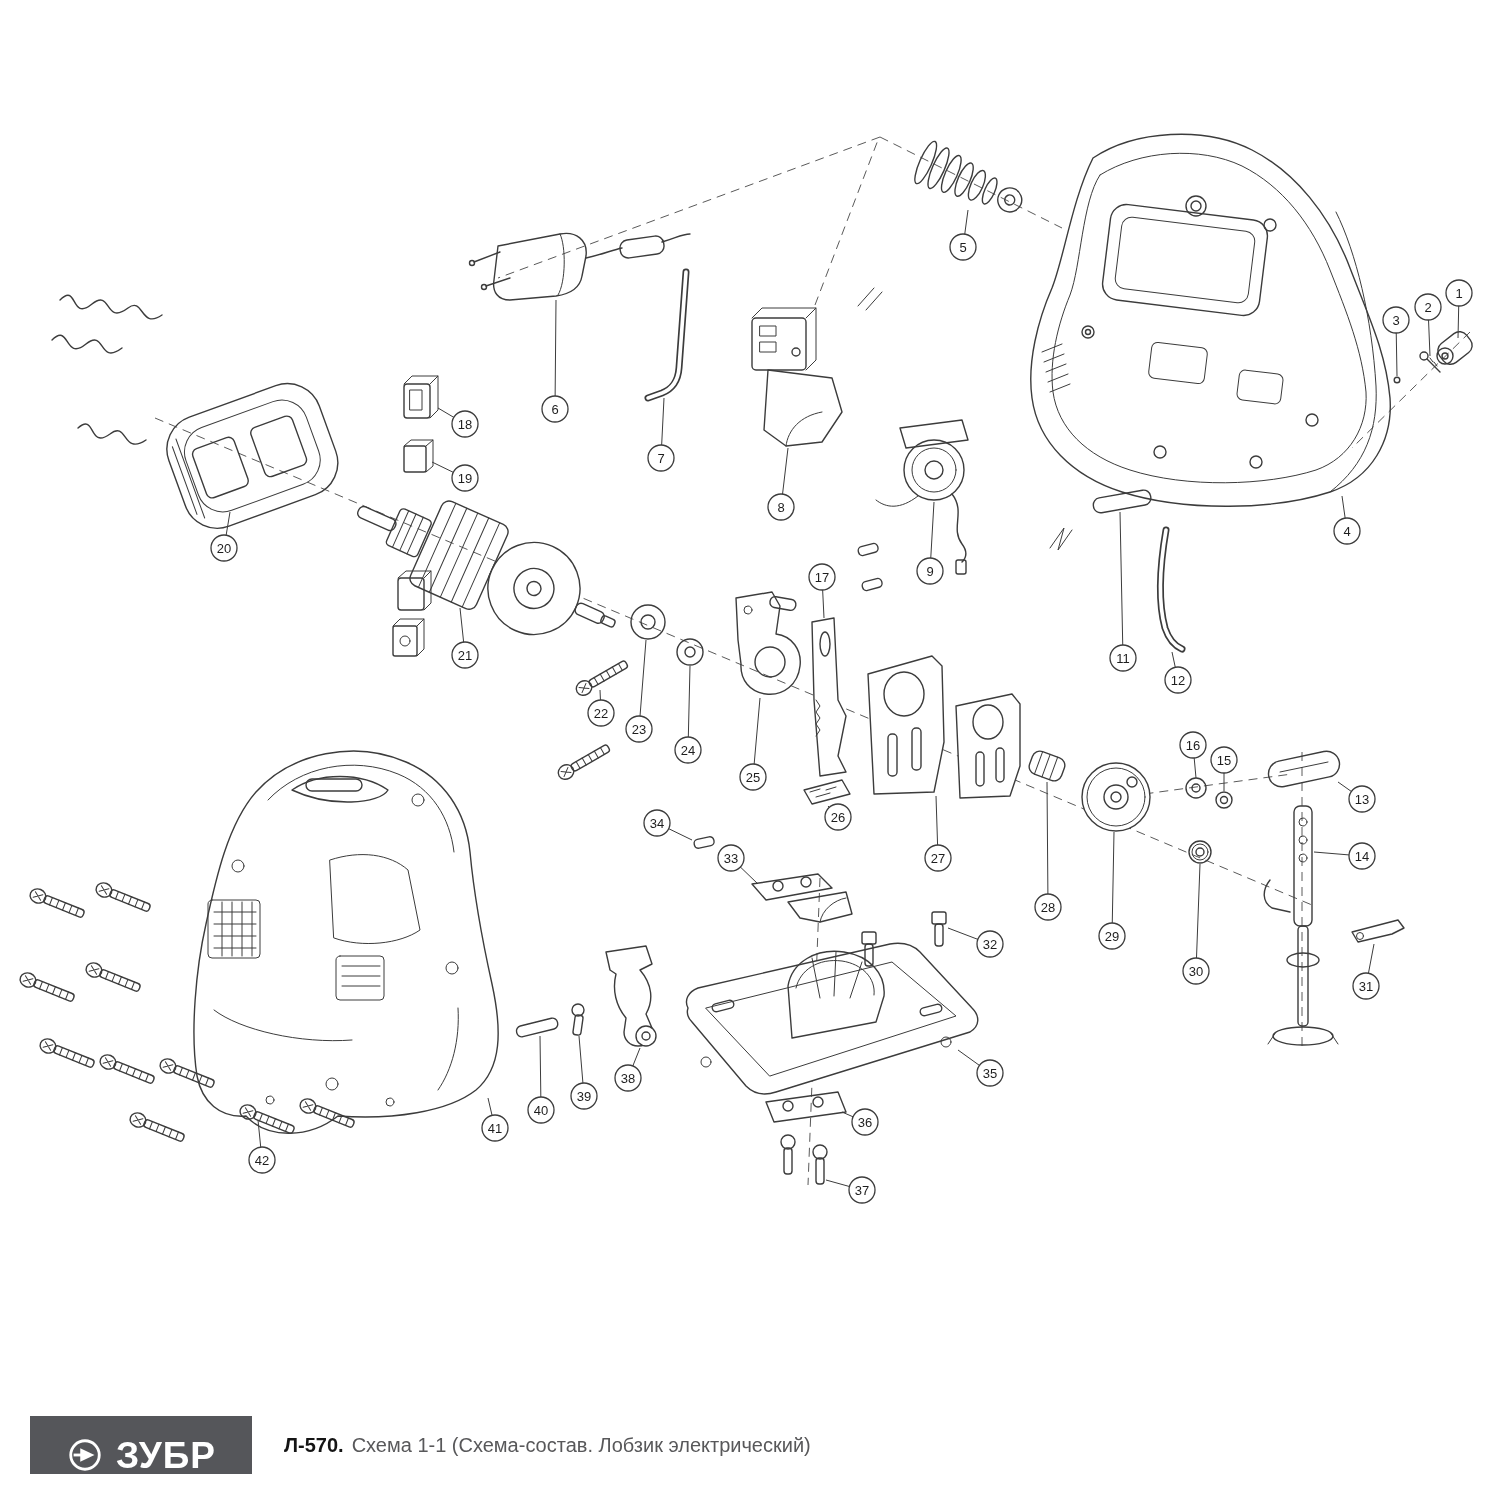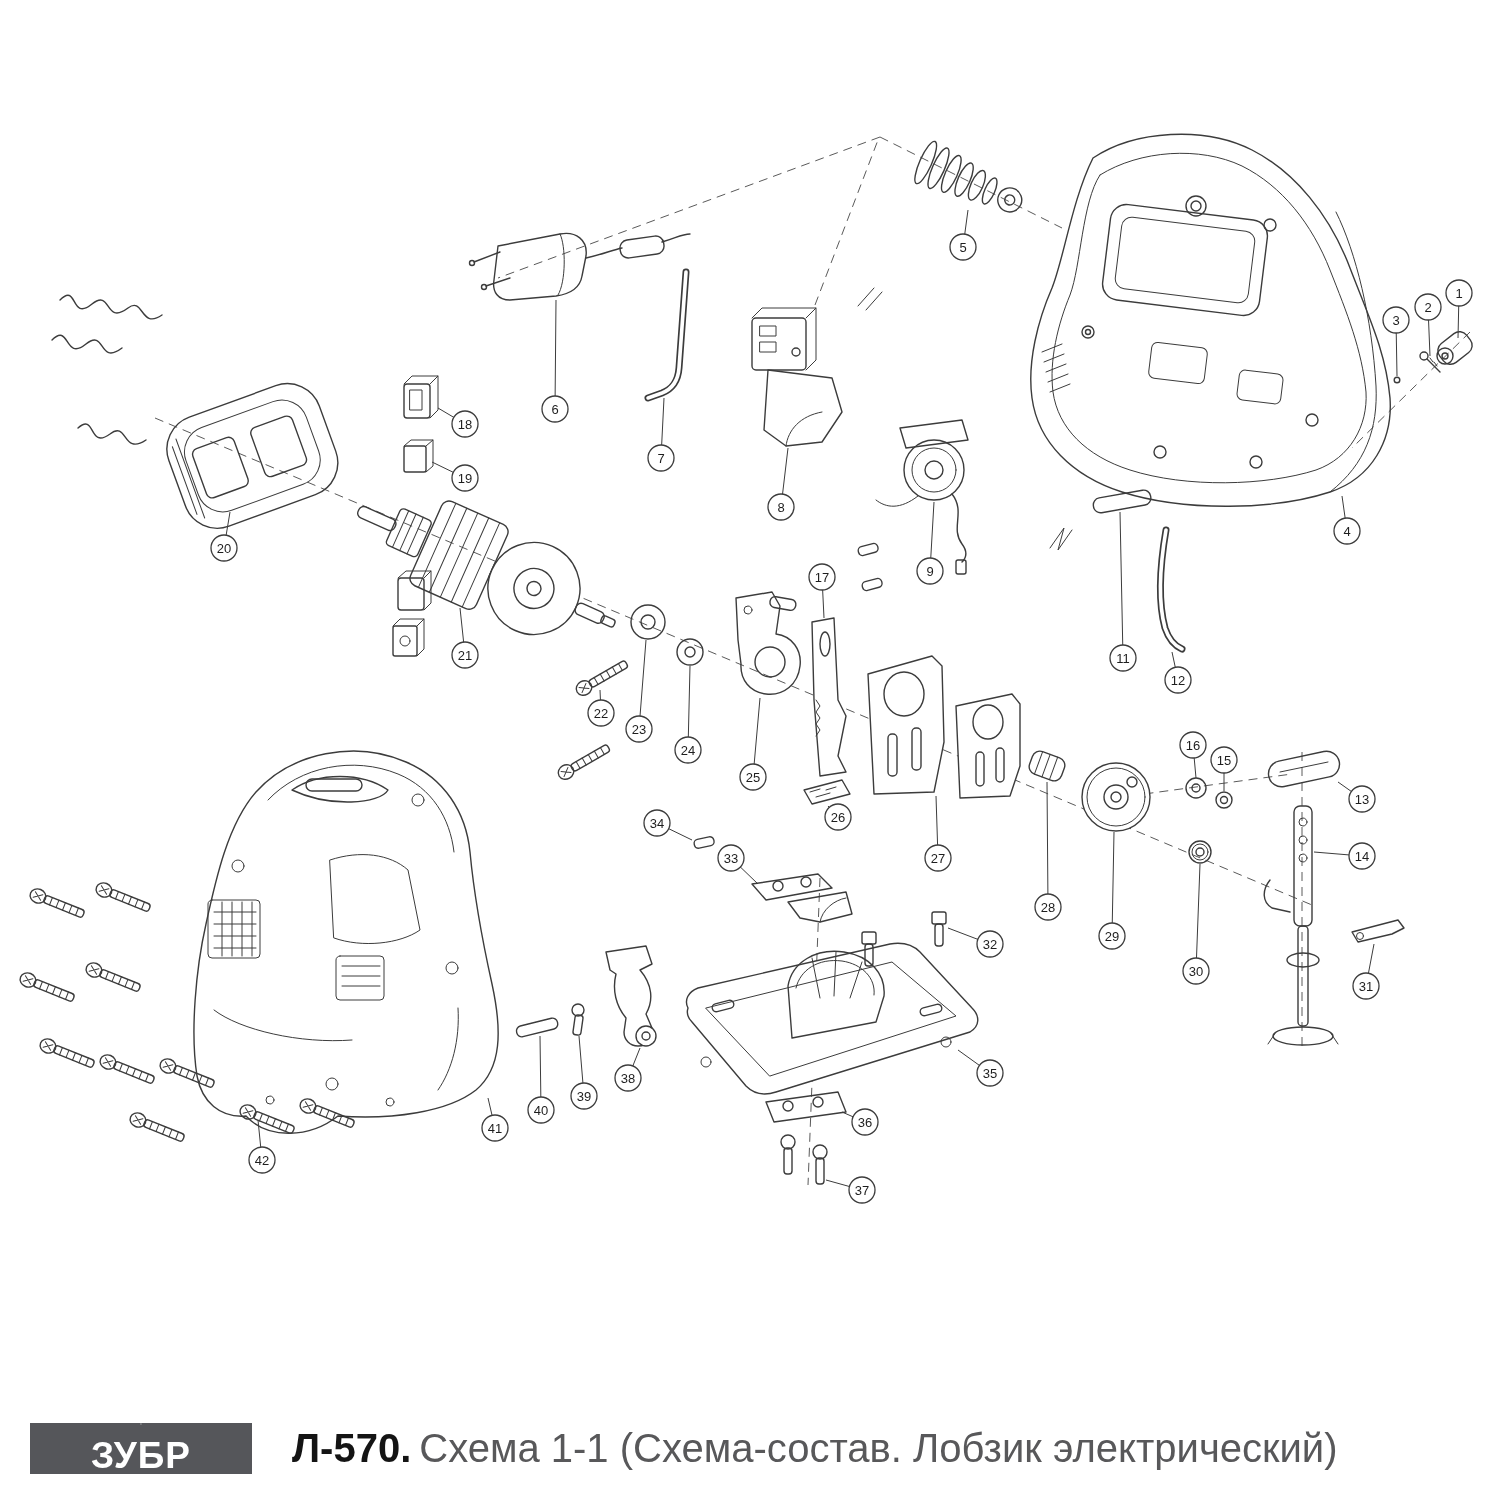--- a/index.html
+++ b/index.html
@@ -14,23 +14,23 @@
   .rod-outer{stroke:#3c3c3c;stroke-width:7;fill:none;stroke-linecap:round;}
   .rod-inner{stroke:#ffffff;stroke-width:3.6;fill:none;stroke-linecap:round;}
 
   
   .leader{stroke:#3c3c3c;stroke-width:1;fill:none;}
   .bubble{fill:#ffffff;stroke:#3c3c3c;stroke-width:1.3;}
   .bubble-num{font-family:"Liberation Sans",sans-serif;font-size:13px;fill:#1e1e1e;text-anchor:middle;}
 
   
   footer{position:absolute;left:30px;bottom:26px;display:flex;align-items:center;gap:32px;}
-  .brandbox{background:#55565a;height:51px;width:222px;display:flex;align-items:center;justify-content:center;gap:12px;flex-direction:column;}
+  .brandbox{background:#55565a;height:58px;width:222px;display:flex;align-items:flex-end;justify-content:center;gap:12px;}
   .brandname{color:#fff;font-weight:bold;font-size:37px;letter-spacing:1px;line-height:1;}
-  .caption{font-size:40px;white-space:nowrap;margin-left:8px;}
+  .caption{font-size:20px;white-space:nowrap;}
   .model{font-weight:bold;color:#141414;margin-right:8px;}
   .desc{color:#58585a;}
 </style>
 </head>
 <body>
 
 <div id="stage">
 
 <svg id="art" width="1500" height="1500" viewBox="0 0 1500 1500">
 

